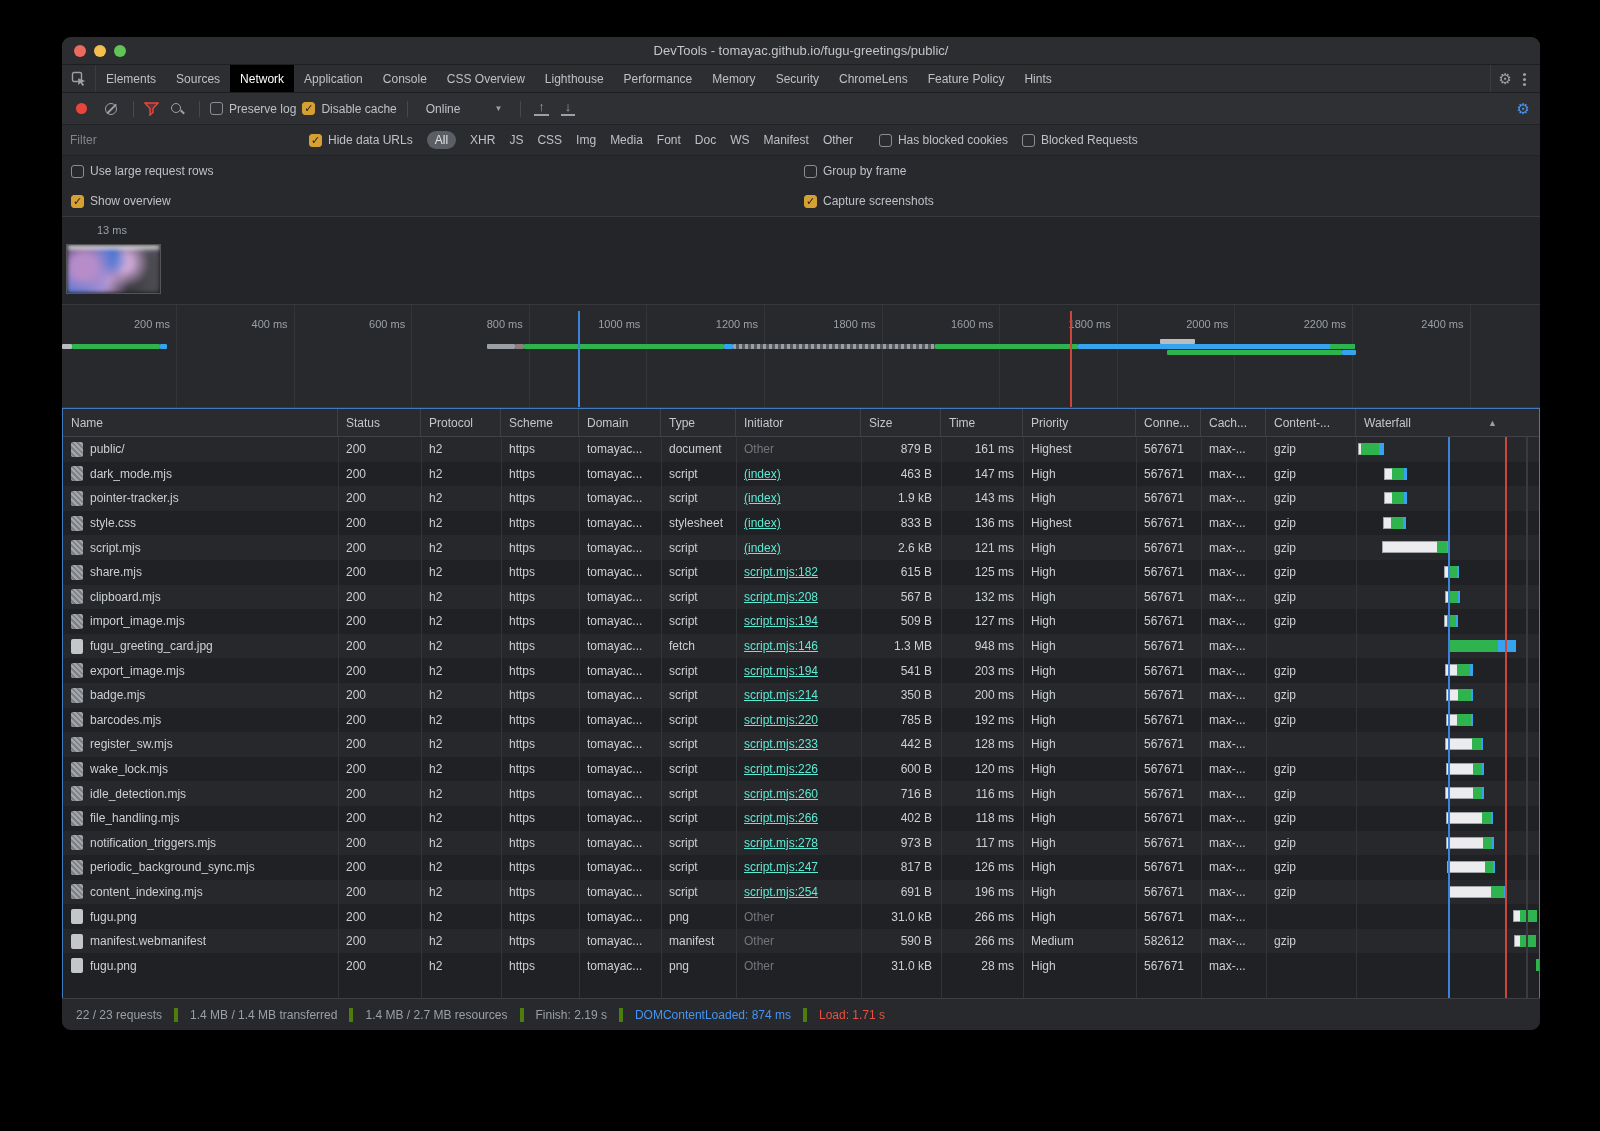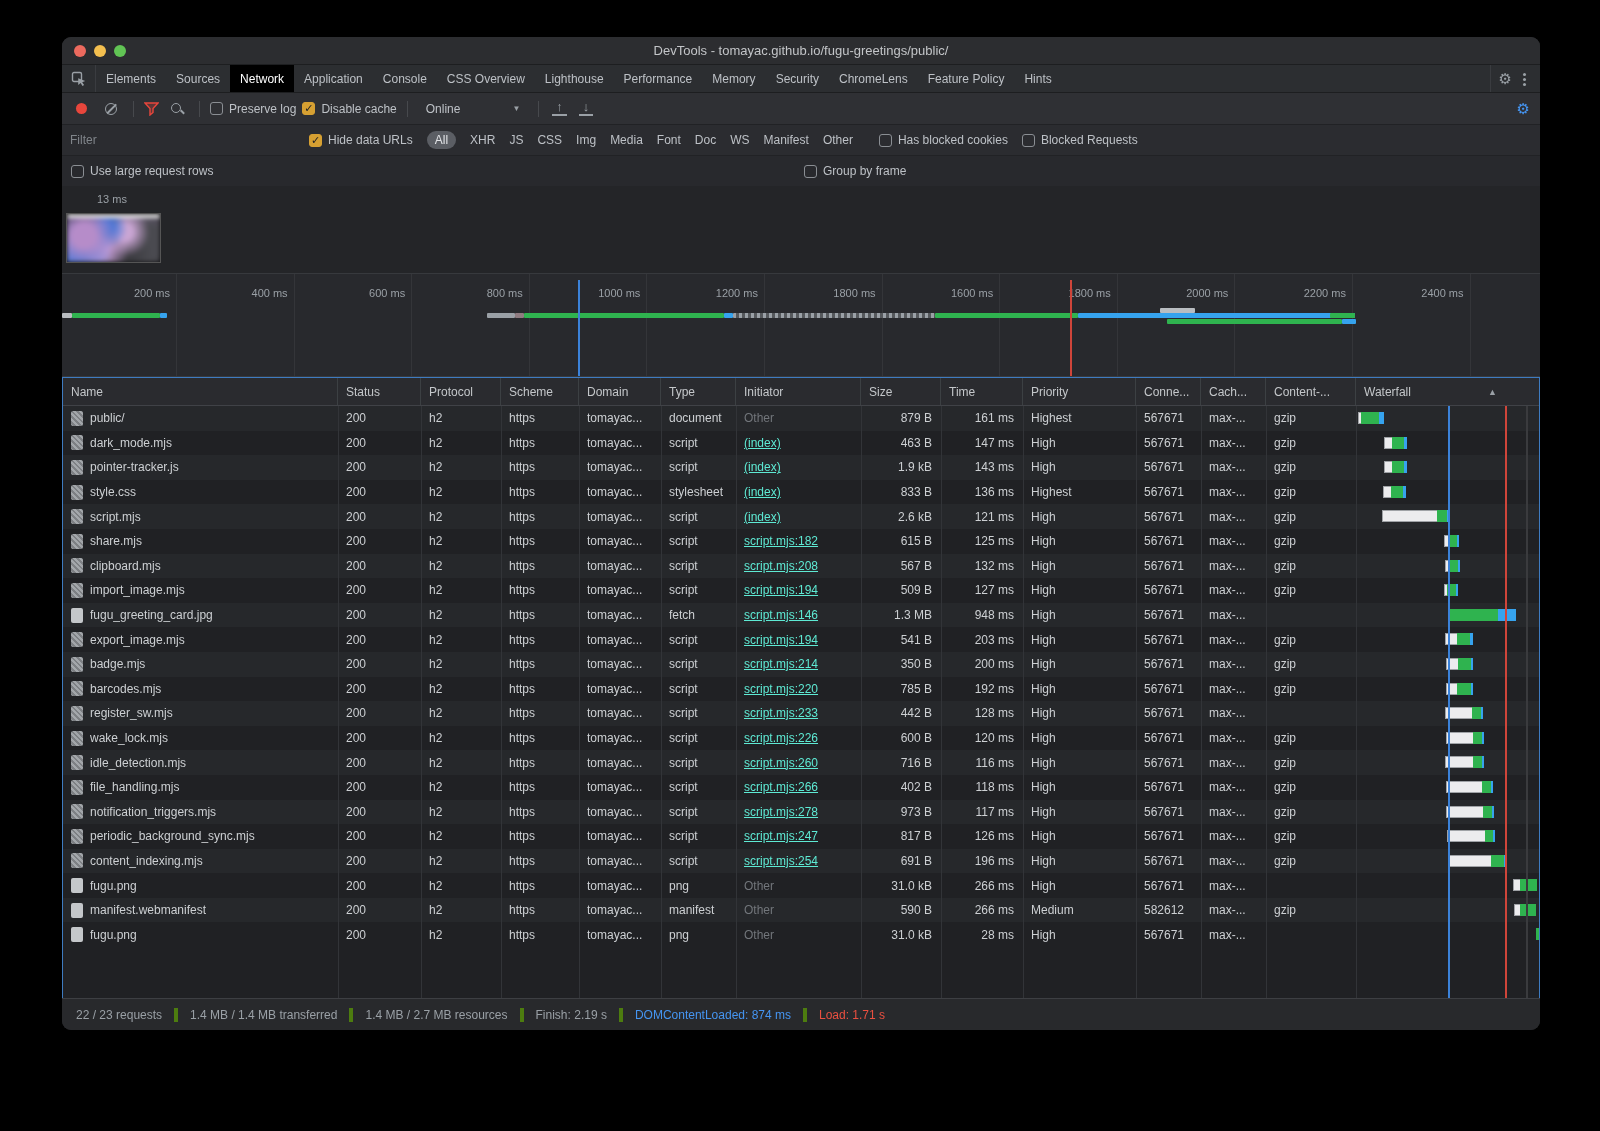--- a/index.html
+++ b/index.html
@@ -40,21 +40,21 @@
   .rec{width:11px;height:11px;border-radius:50%;background:var(--record_red,#e8463c);margin:0 6px;}
   .ban{width:12px;height:12px;border:1.6px solid #9aa0a6;border-radius:50%;position:relative;margin:0 6px;}
   .ban::after{content:"";position:absolute;left:-1px;top:4.5px;width:13px;height:1.6px;background:#9aa0a6;transform:rotate(-45deg);}
   .mag{position:relative;width:14px;height:14px;margin:0 5px;}
   .mag::before{content:"";position:absolute;left:1px;top:1px;width:8px;height:8px;border:1.6px solid #9aa0a6;border-radius:50%;}
   .mag::after{content:"";position:absolute;left:9.5px;top:9.5px;width:5px;height:1.8px;background:#9aa0a6;transform:rotate(45deg);}
   .cb{width:13px;height:13px;border-radius:3px;border:1px solid #8a8e93;display:inline-flex;align-items:center;justify-content:center;flex:0 0 auto;}
   .cb.on{background:var(--accent_orange,#d6a032);border-color:var(--accent_orange,#d6a032);color:#202124;font-size:11px;font-weight:bold;}
   .cb.on::after{content:"✓";}
   .lab{display:flex;align-items:center;gap:6px;white-space:nowrap;}
-  .throttle{display:flex;align-items:center;gap:52px;padding:0 8px;}
+  .throttle{display:flex;align-items:center;gap:34px;padding:0 8px;}
   .caret{font-size:8px;color:#9aa0a6;}
   .arr{position:relative;color:#9aa0a6;font-size:13px;padding:0 4px 2px;border-bottom:2px solid #9aa0a6;line-height:11px;margin:0 3px;}
   .gear-blue{position:absolute;right:10px;color:var(--settings_blue,#4595f2);font-size:15px;}
 
   
   .filterbar{height:31px;background:#2b2c30;display:flex;align-items:center;padding:0 8px;gap:14px;flex:0 0 auto;border-bottom:1px solid #212225;font-size:12px;color:#bdc1c6;}
   .filter-input{background:transparent;border:none;outline:none;color:#e8eaed;font-size:12px;width:225px;}
   .filter-input::placeholder{color:#80858a;}
   .chip{white-space:nowrap;}
   .chip.all{background:#5b5e64;color:#e2e4e7;border-radius:9px;padding:2px 8px;}
@@ -228,20 +228,30 @@
   <div class="optrow">
     <span class="lab">
       <span class="cb"></span>
       <span>Use large request rows</span>
     </span>
     <span class="lab">
       <span class="cb"></span>
       <span>Group by frame</span>
     </span>
   </div>
+  <div class="optrow second">
+    <span class="lab">
+      <span class="cb on"></span>
+      <span>Show overview</span>
+    </span>
+    <span class="lab">
+      <span class="cb on"></span>
+      <span>Capture screenshots</span>
+    </span>
+  </div>
 
   <div class="filmstrip">
     <div class="fs-label">13 ms</div>
     <div class="thumb">
         <div class="thumb-img"></div>
       </div>
   </div>
 
   <div class="overview">
     <div class="ruler" id="ruler">

